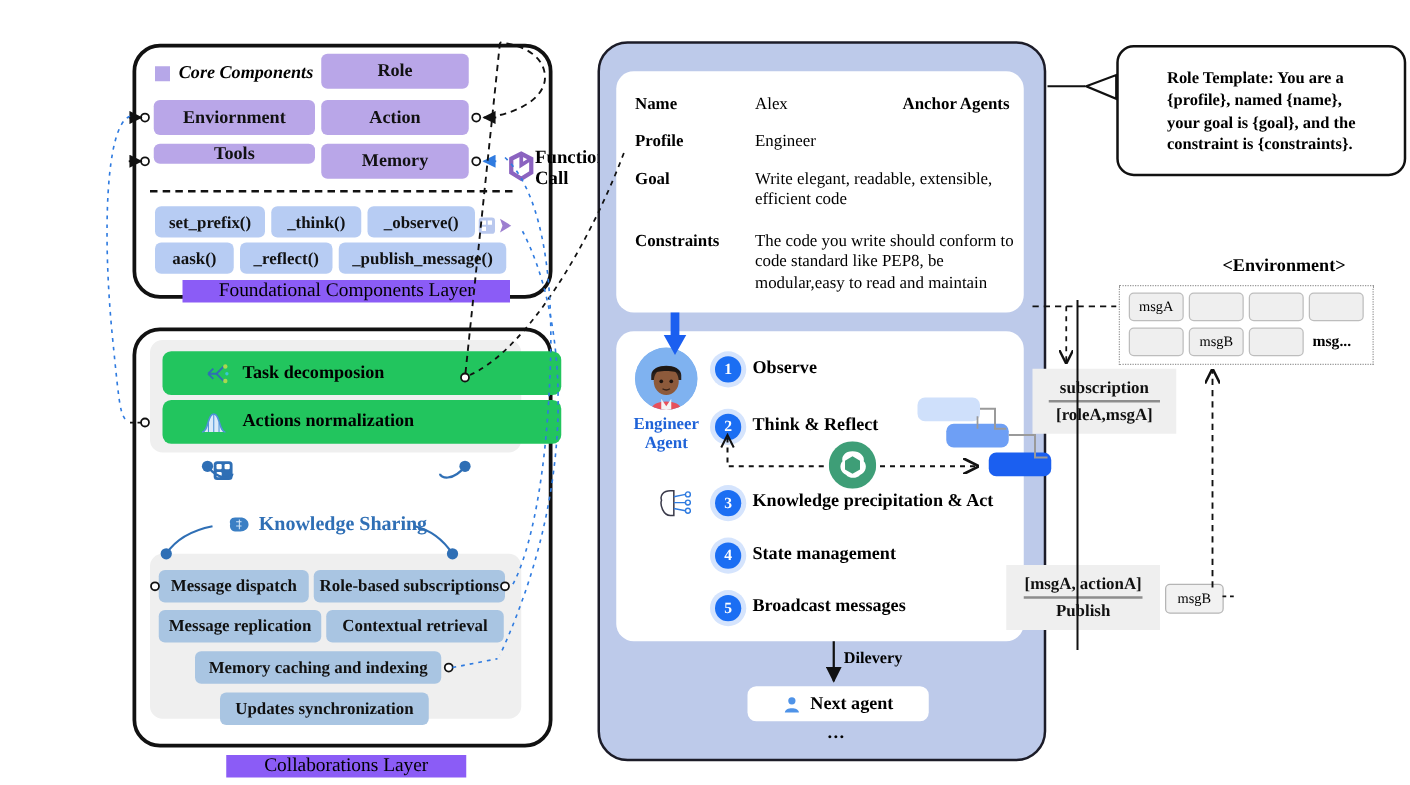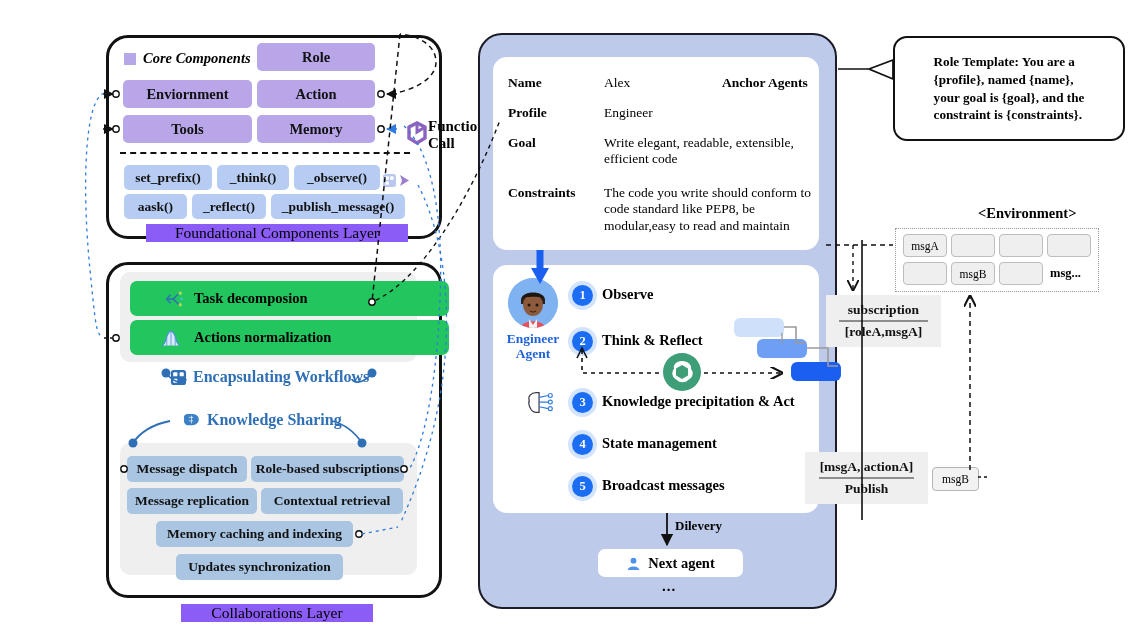--- a/index.html
+++ b/index.html
@@ -90,21 +90,21 @@
 <div class="layer-box" style="left:106px;top:35px;width:330px;height:198px;"></div>
 
 <div class="legend-row" style="left:124px;top:50px;">
   <span class="legend-swatch"></span>
   <span class="legend-text">Core Components</span>
 </div>
 
 <div class="pbox" style="left:257px;top:43px;width:118px;height:28px;">Role</div>
 <div class="pbox" style="left:123px;top:80px;width:129px;height:28px;">Enviornment</div>
 <div class="pbox" style="left:257px;top:80px;width:118px;height:28px;">Action</div>
-<div class="pbox" style="left:123px;top:115px;width:129px;height:28px;">Tools</div>
+<div class="pbox" style="left:123px;top:115px;width:129px;height:16px;">Tools</div>
 <div class="pbox" style="left:257px;top:115px;width:118px;height:28px;">Memory</div>
 
 <div class="dashed-sep" style="left:120px;top:152px;width:290px;"></div>
 
 <div class="fbox" style="left:124px;top:165px;width:88px;height:25px;">set_prefix()</div>
 <div class="fbox" style="left:217px;top:165px;width:72px;height:25px;">_think()</div>
 <div class="fbox" style="left:294px;top:165px;width:86px;height:25px;">_observe()</div>
 <div class="fbox" style="left:124px;top:194px;width:63px;height:25px;">aask()</div>
 <div class="fbox" style="left:192px;top:194px;width:74px;height:25px;">_reflect()</div>
 <div class="fbox" style="left:271px;top:194px;width:134px;height:25px;">_publish_message()</div>
@@ -138,21 +138,20 @@
 
 <div class="cap-label" style="left:170px;top:368px;">
   <span style="display:inline-block;width:17px;height:17px;">
     <svg viewBox="0 0 18 18" width="17" height="17">
       <rect x="1" y="1" width="16" height="16" rx="3" fill="#2f6fb5"></rect>
       <rect x="3.4" y="3.4" width="4.4" height="4.4" rx="1" fill="#fff"></rect>
       <rect x="10.2" y="3.4" width="4.4" height="4.4" rx="1" fill="#fff"></rect>
       <rect x="3.4" y="10.2" width="4.4" height="4.4" rx="1" fill="#fff"></rect>
     </svg>
   </span>
-  <span>Encapsulating Workflows</span>
 </div>
 
 <div class="cap-label" style="left:182px;top:411px;">
   <span style="display:inline-block;width:19px;height:16px;">
     <svg viewBox="0 0 22 18" width="19" height="16">
       <path d="M7 2 C3 2 1.5 5 2.5 8 C1.5 11 3.5 15 7 15 L12 15 C16 15 19.5 12 19.5 8.5 C19.5 4.5 16 2 12 2 Z" fill="#3b7fc4"></path>
       <path d="M11 4 L11 13 M8 6 L13 6 M8 10 L13 10" stroke="#cfe3f6" stroke-width="1" fill="none"></path>
     </svg>
   </span>
   <span>Knowledge Sharing</span>

